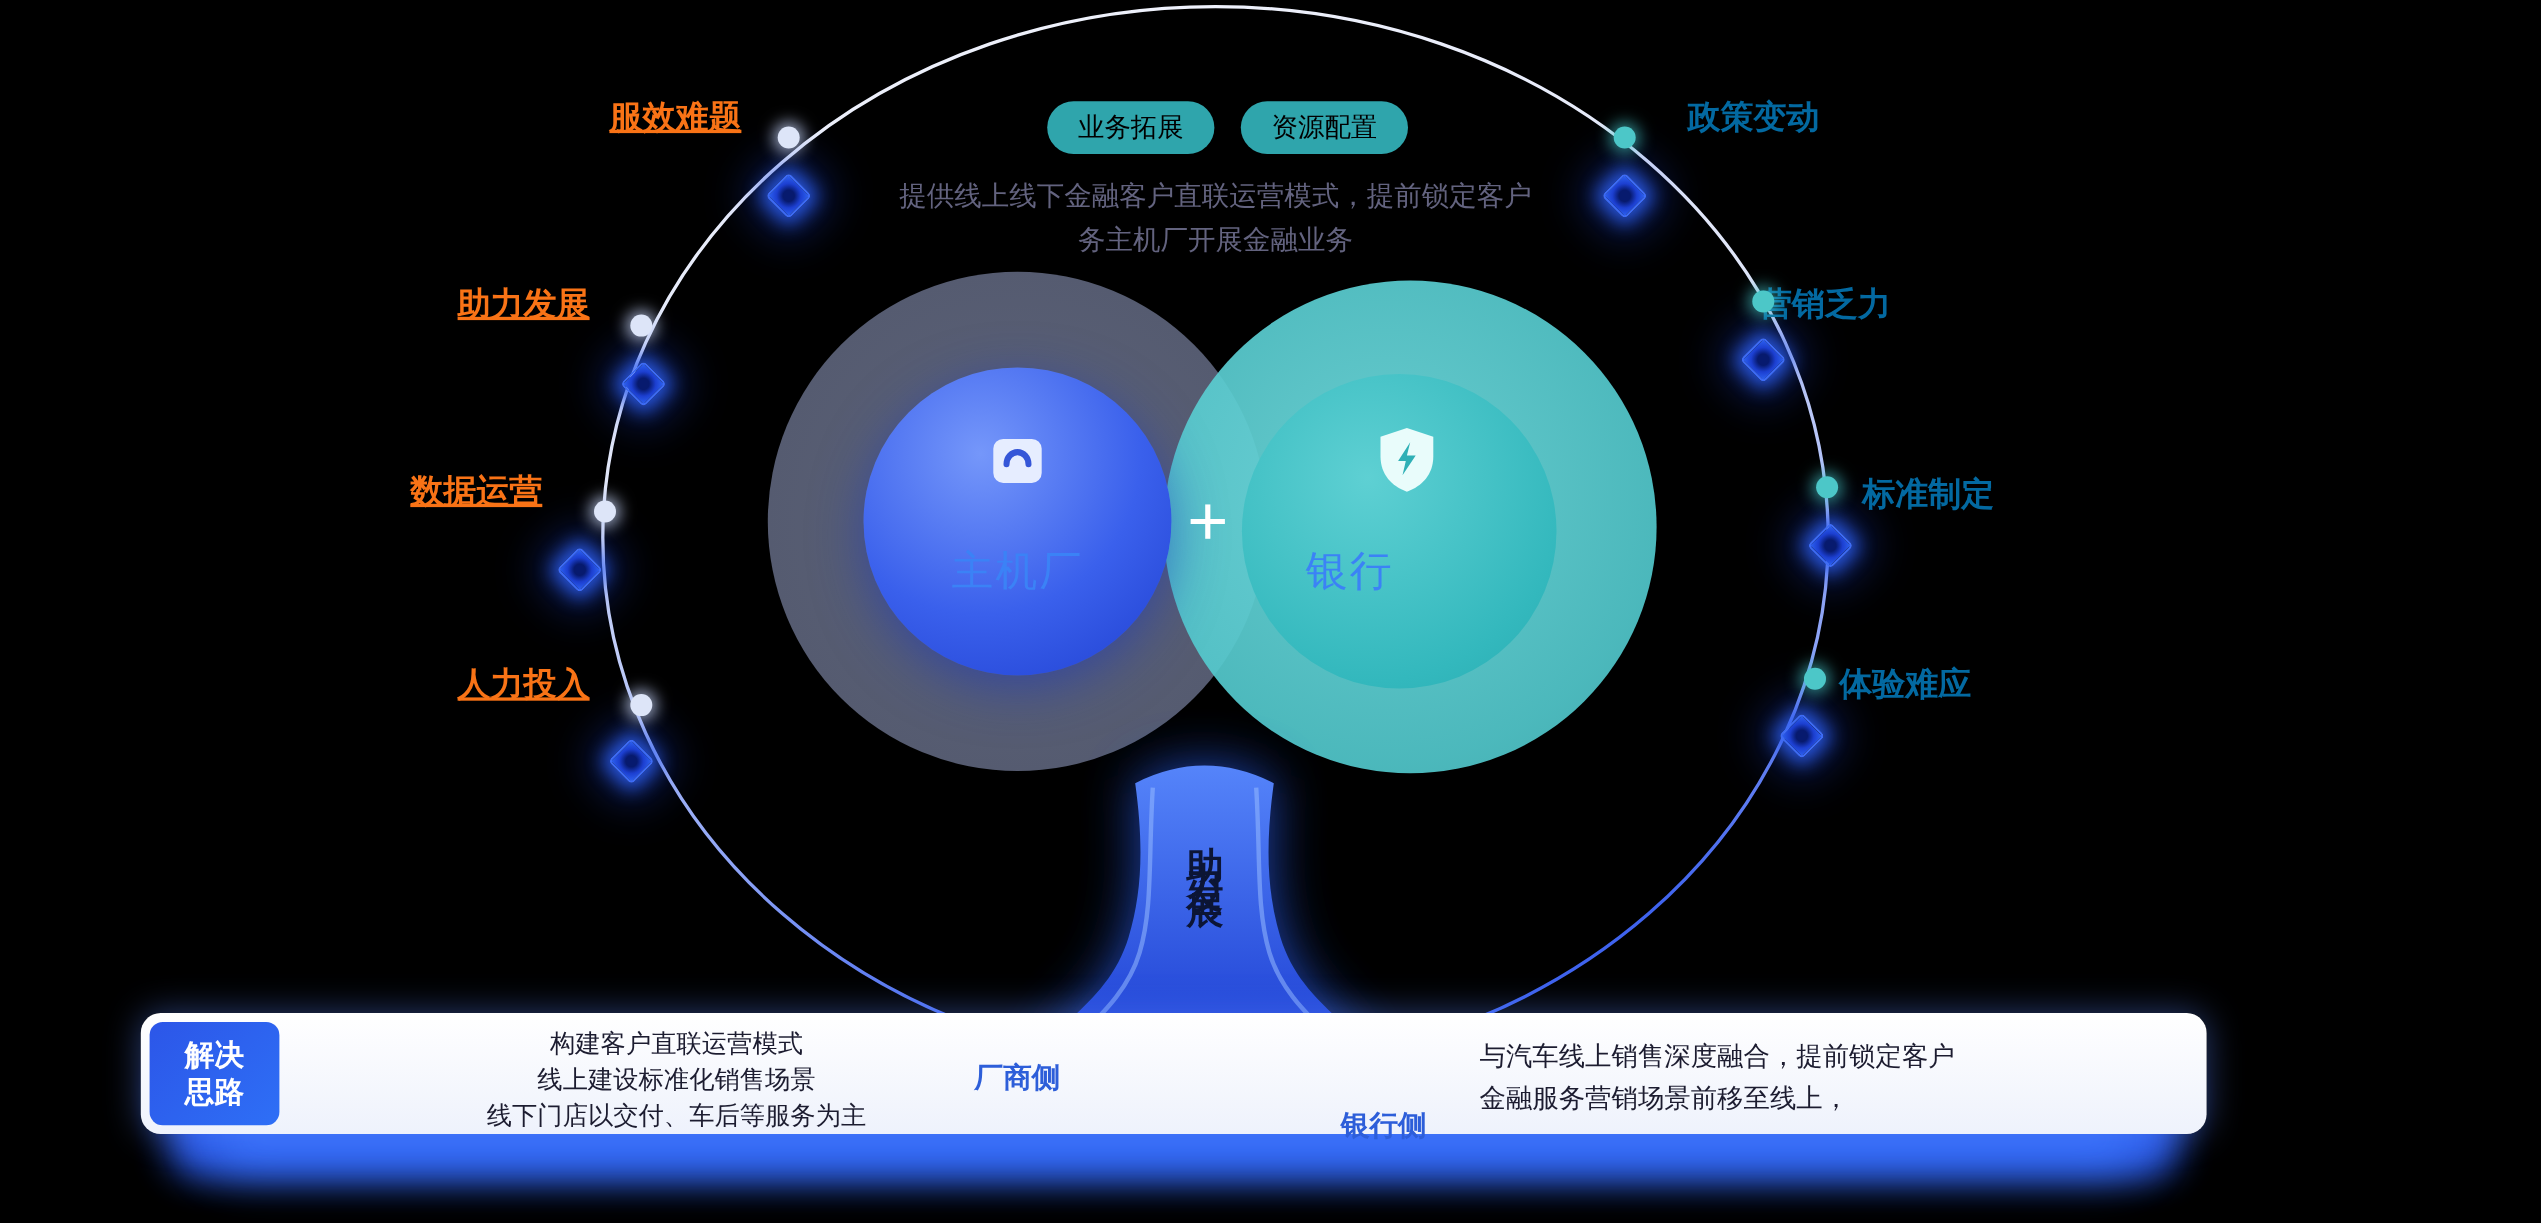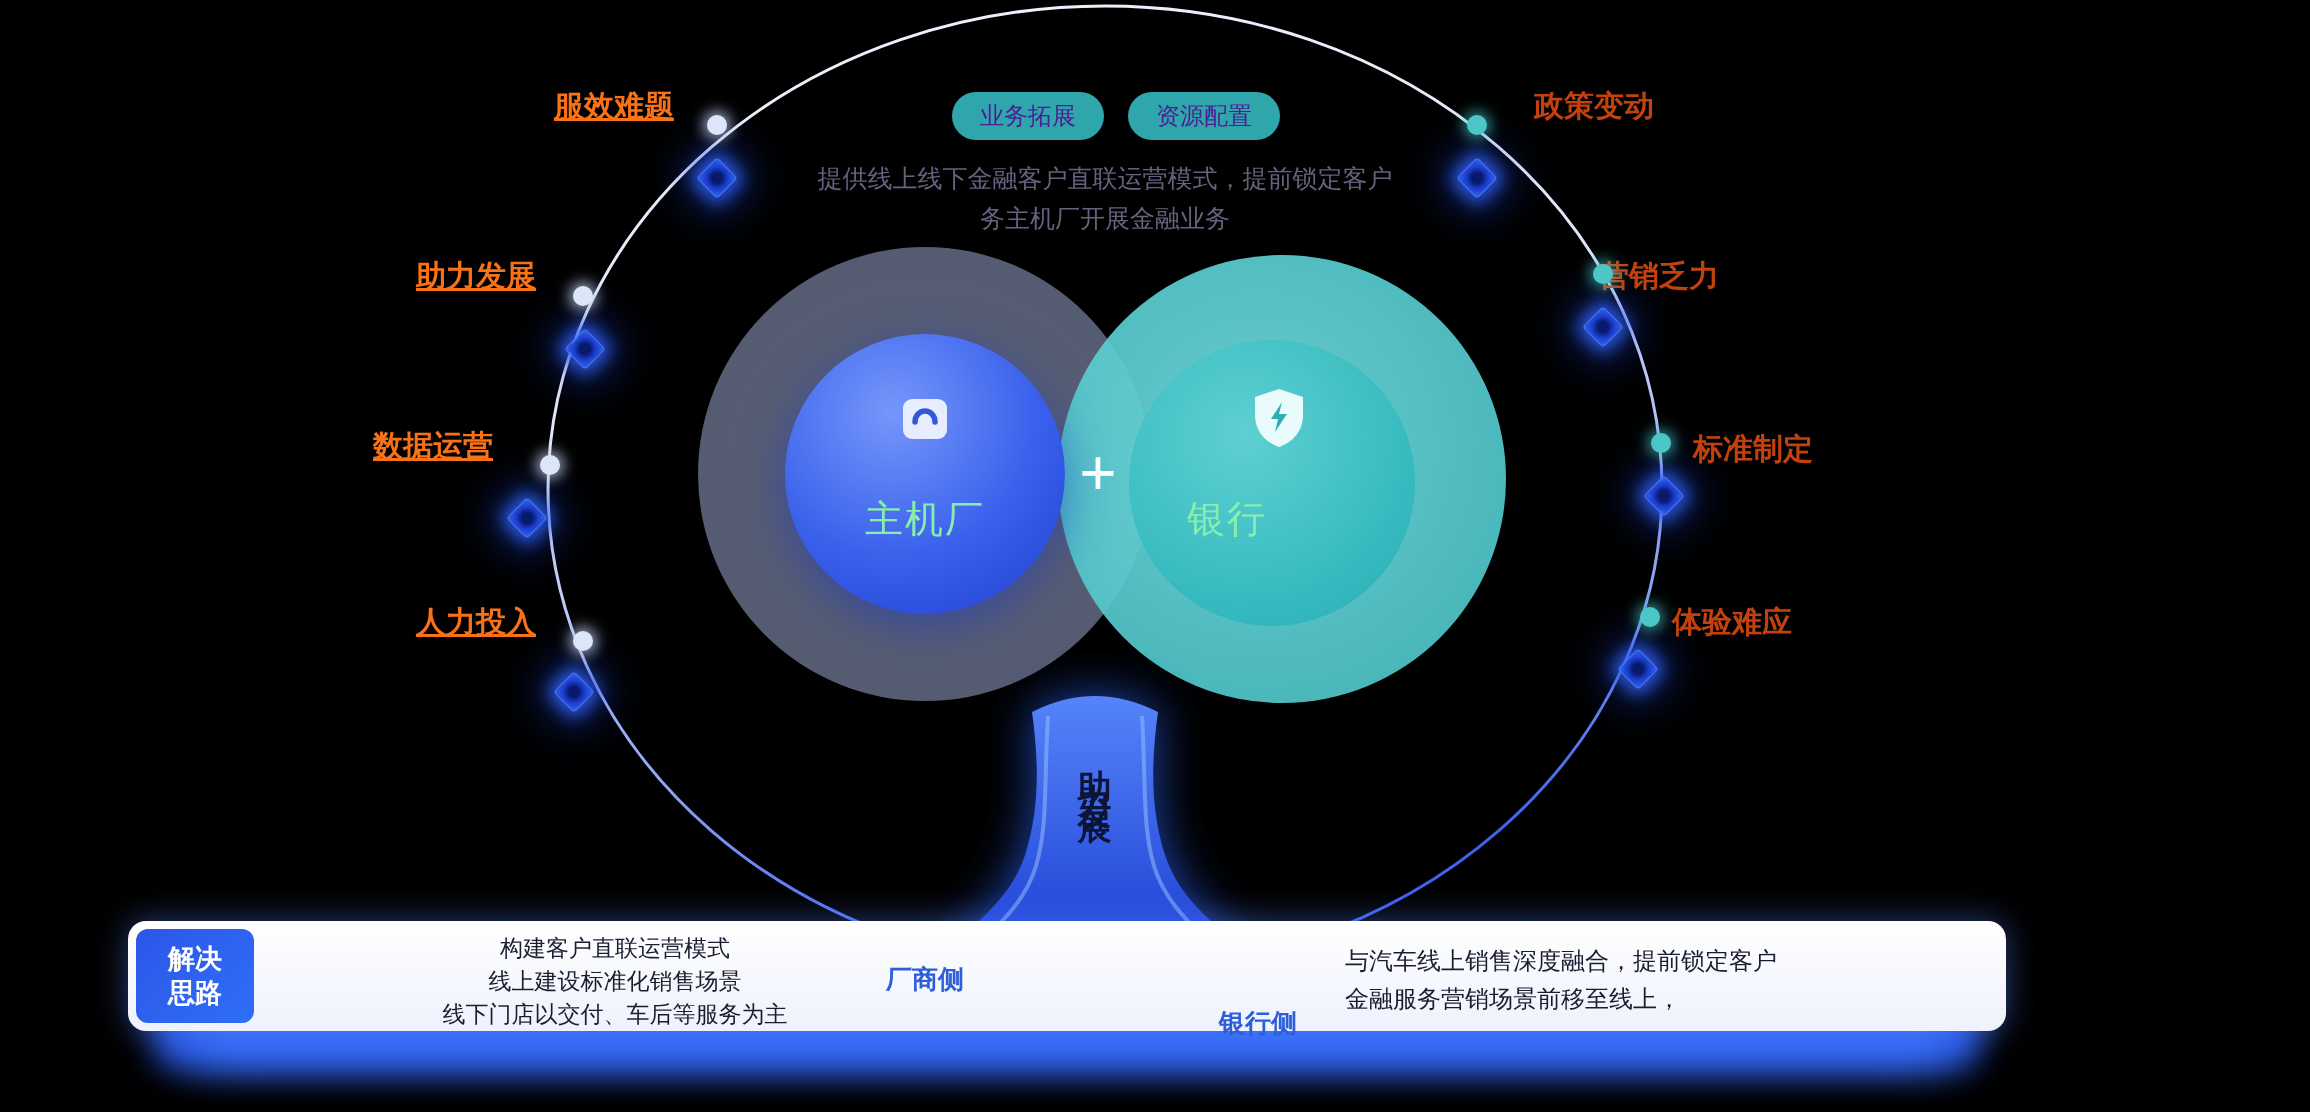--- a/index.html
+++ b/index.html
@@ -14,35 +14,35 @@
   
   .halo-blue { position:absolute; left:698px; top:247px; width:454px; height:454px;
     border-radius:50%; background:radial-gradient(circle, rgba(185,198,244,.50) 0%, rgba(185,198,244,.46) 72%, rgba(185,198,244,.18) 92%, rgba(185,198,244,0) 100%); z-index:2; }
   .teal-outer { position:absolute; left:1058px; top:255px; width:448px; height:448px;
     border-radius:50%; background:radial-gradient(circle at 45% 42%, rgba(110,215,218,.95), rgba(82,200,204,.92) 70%, rgba(74,192,197,.88)); z-index:2; }
   .teal-inner { position:absolute; left:1129px; top:340px; width:286px; height:286px;
     border-radius:50%; background:radial-gradient(circle at 40% 33%, #5ed0d3, #33b8bd 72%, #29abb1); z-index:3; }
   .blue-core { position:absolute; left:785px; top:334px; width:280px; height:280px;
     border-radius:50%; background:radial-gradient(circle at 38% 28%, #7597fa, #3a60ec 55%, #1f3fd0 100%);
     box-shadow:0 12px 46px rgba(25,55,190,.55); z-index:5; }
-  .circle-label { position:absolute; width:200px; text-align:center; font-size:38px; color:#86efac; letter-spacing:2px; z-index:6; }
+  .circle-label { position:absolute; width:200px; text-align:center; font-size:38px; color:#3b82f6; letter-spacing:2px; z-index:6; }
   .circle-icon { position:absolute; width:70px; height:70px; z-index:6; }
   .plus-sign { position:absolute; left:1058px; top:436px; width:80px; text-align:center;
     font-size:64px; font-weight:400; color:#fff; z-index:6; }
 
   
   .pill-row { position:absolute; left:952px; top:92px; display:flex; gap:24px; z-index:6; }
-  .pill { padding:8px 28px; border-radius:24px; background:#2fa5ac; color:#4c1d95; font-size:24px; }
+  .pill { padding:8px 28px; border-radius:24px; background:#2fa5ac; color:#000000; font-size:24px; }
   .desc { position:absolute; left:755px; top:158px; width:700px; text-align:center;
     font-size:25px; line-height:40px; color:#63637f; z-index:6; }
 
   
   .side-label { position:absolute; width:240px; text-align:center; font-size:30px; font-weight:bold; z-index:6; }
   .side-label.blue { color:#f97316;text-decoration:underline; }
-  .side-label.teal { color:#c2410c; }
+  .side-label.teal { color:#0369a1; }
   .side-sub { position:absolute; width:420px; text-align:center; font-size:25px; color:#4c4c58; z-index:6; }
 
   
   .node { position:absolute; width:20px; height:20px; border-radius:50%; z-index:6; }
   .node.blue { background:#dde5f8; box-shadow:0 0 14px 4px rgba(200,215,250,.75); }
   .node.teal { background:#4cc7c8; box-shadow:0 0 14px 4px rgba(70,200,200,.65); }
 
   
   .diamond { position:absolute; width:30px; height:30px; transform:rotate(45deg);
     background:radial-gradient(circle, #071a6e 28%, #1c3fd0 60%, #2e63f2 100%);

